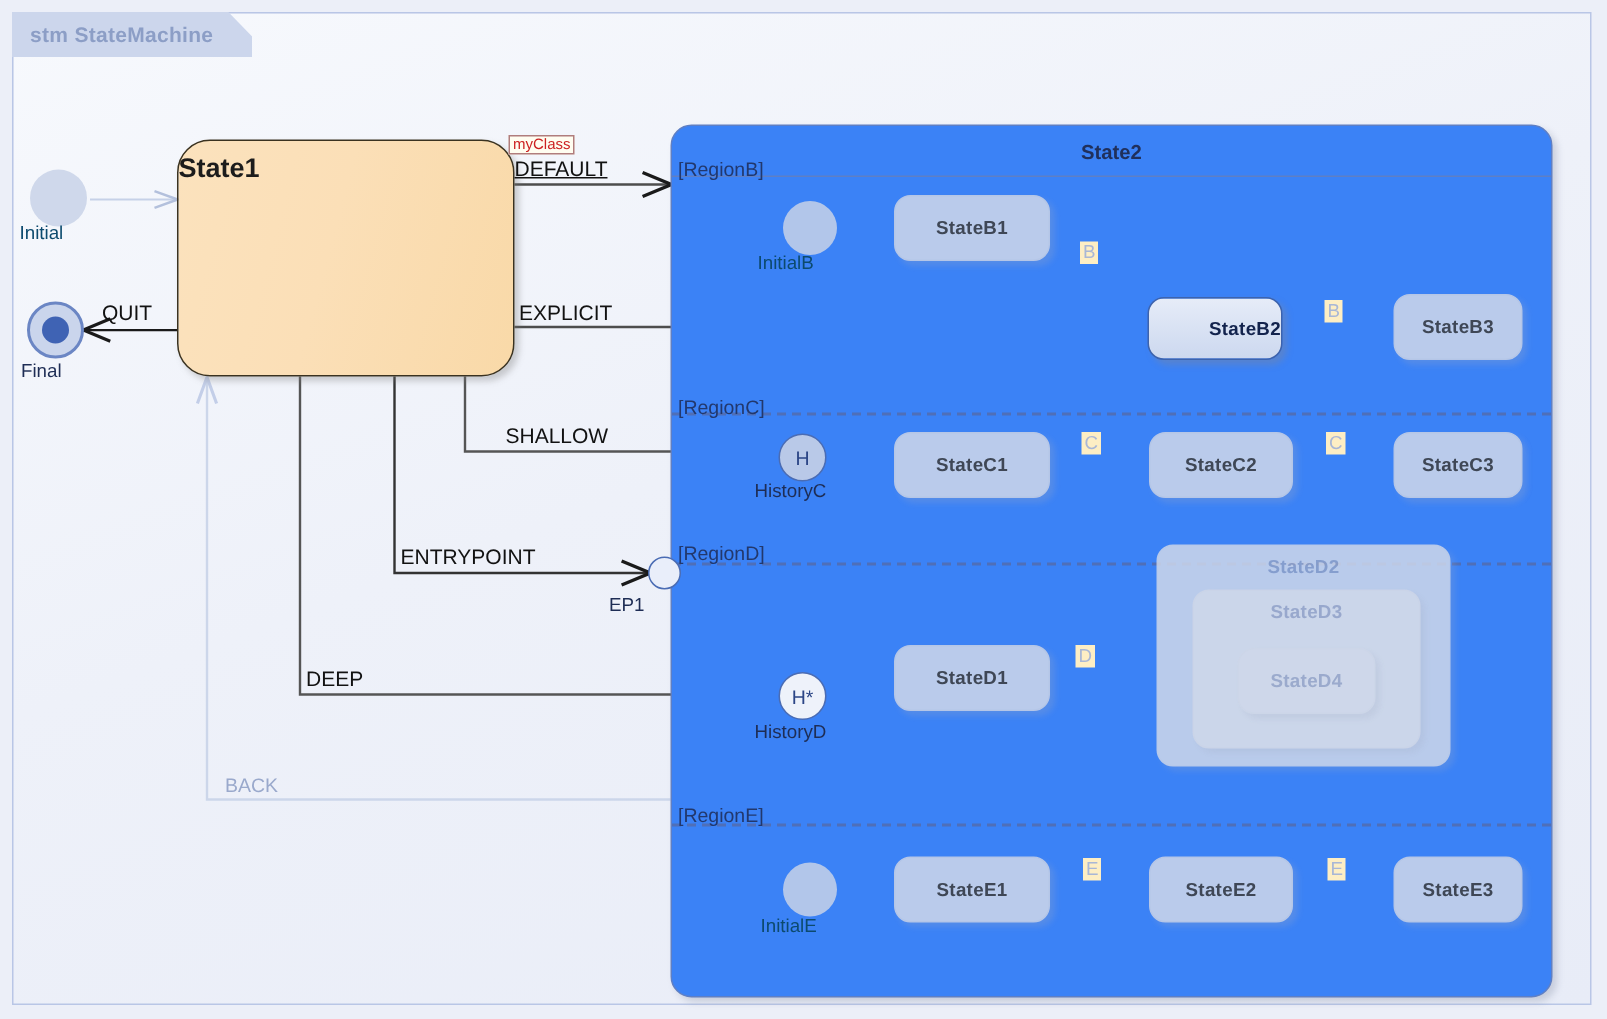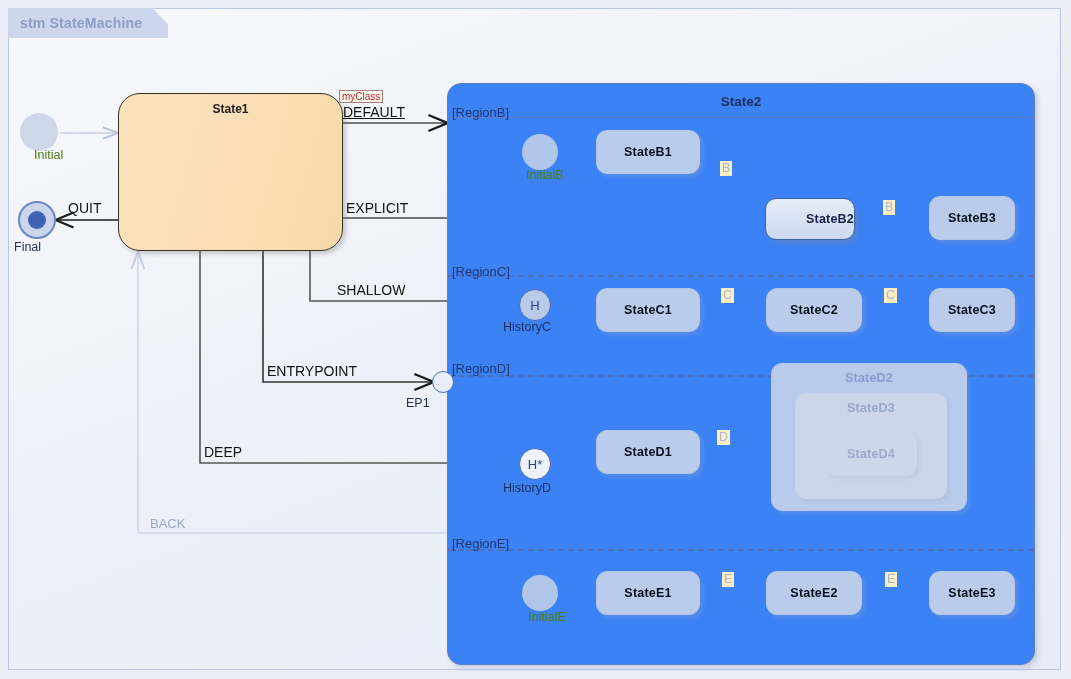--- a/index.html
+++ b/index.html
@@ -34,22 +34,22 @@
 
   
   .state1{
     position:absolute;left:118px;top:93px;width:225px;height:158px;
     border:1.6px solid #3a3220;border-radius:22px;
     background:linear-gradient(105deg,#fbe2bd 0%,#fbdfb7 45%,#f9d9a8 100%);
     box-shadow:3px 3px 4px rgba(120,120,120,.35);
     box-sizing:border-box;
   }
   .state1 .title{
-    position:absolute;left:0;right:0;top:8px;text-align:center;
-    font-size:12px;font-weight:bold;color:#1c1c1c;
+    position:absolute;left:0;right:0;top:8px;
+    font-size:18px;font-weight:bold;color:#1c1c1c;
   }
 
   
   .state2{
     position:absolute;left:447px;top:59px;width:588px;height:582px;
     border:1.6px solid #5f7fc4;border-radius:14px;
     background:#3b82f6;
     box-shadow:3px 3px 5px rgba(130,140,165,.33);
     box-sizing:border-box;
     margin-top:24px;
@@ -72,21 +72,21 @@
 
   
   .node{
     position:absolute;border-radius:11px;box-sizing:border-box;
     display:flex;align-items:center;justify-content:center;
     font-size:12.5px;font-weight:bold;letter-spacing:.2px;
   }
   .node.faded{
     border:1.2px solid #c6d0e6;
     background:#ccd6ea;
-    color:#000000;
+    color:#404040;
     box-shadow:3px 3px 4px rgba(160,170,195,.30);
     opacity:.88;
   }
   .node.active{
     border:1.8px solid #3d63ad;
     background:linear-gradient(180deg,#e6ecf8 0%,#ccd8ef 100%);
     color:#13234d;
     box-shadow:3px 3px 4px rgba(120,132,165,.45);
   }
   .node.ghost{
@@ -120,21 +120,21 @@
   .history.deep{background:#eef2fa;border:1.4px solid #4a6cb4;}
   .entrypoint{
     position:absolute;border-radius:50%;
     background:#e9eefa;border:1.4px solid #4a6cb4;box-sizing:border-box;
   }
 
   
   .pslabel{
     position:absolute;font-size:12.5px;color:#1e2d55;white-space:nowrap;
   }
-  .pslabel.dim{color:#4d7c0f;margin-left:21px;}
+  .pslabel.dim{color:#0c4a6e;}
   .translabel{
     position:absolute;font-size:14px;color:#121212;white-space:nowrap;
   }
   .translabel.dim{color:#9aa9cc;font-size:13px;}
   .evt{
     position:absolute;font-size:12.5px;color:#a9b7d6;
     background:#fdeec4;padding:0 2px;line-height:15px;white-space:nowrap;
   }
   .stereo{
     position:absolute;font-size:10px;color:#cc2222;

